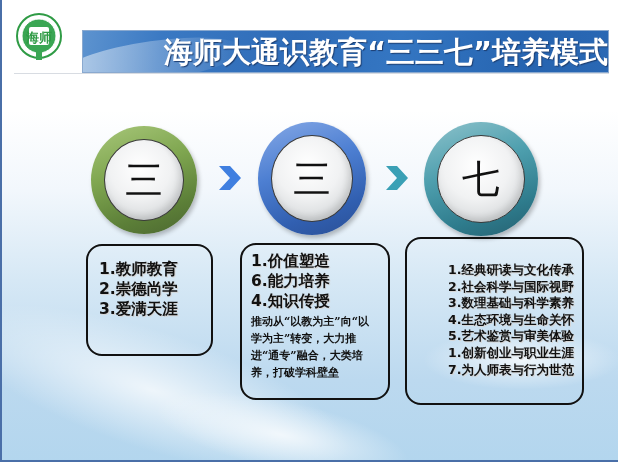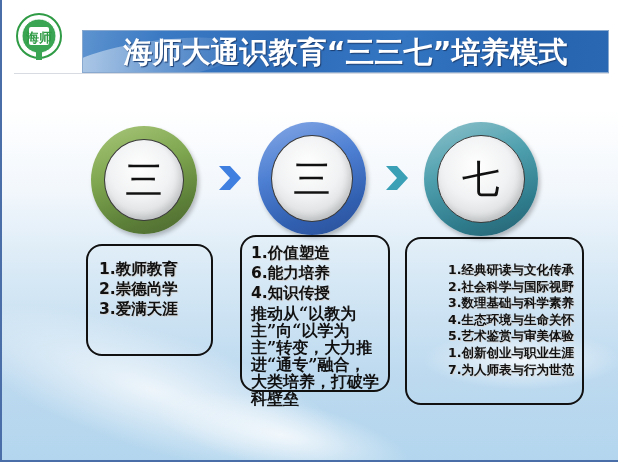--- a/index.html
+++ b/index.html
@@ -24,21 +24,21 @@
     position:absolute; left:80px; top:30px; width:527px; height:43px;
     background: linear-gradient(100deg, #5d93cf 0%, #3a79c3 15%, #2f6cb8 40%, #3476c2 60%, #2664b0 85%, #2a68b4 100%);
     border:1px solid #8aa9cf; box-sizing:border-box; overflow:hidden;
   }
   .header-bar::before {
     content:""; position:absolute; left:-20px; top:10px; width:180px; height:40px;
     background: linear-gradient(100deg, rgba(255,255,255,0.55), rgba(255,255,255,0));
     transform: rotate(-8deg); border-radius:50%;
   }
   .header-title {
-    position:absolute; left:0; right:0; top:2px; text-align:center;
+    position:absolute; left:0; right:0; top:2px; text-align:right;
     color:#ffffff; font-weight:bold; font-size:29px; letter-spacing:0px;
     line-height:38px; text-shadow:1px 1px 1px #1d3f72;
   }
   .header-rule {
     position:absolute; left:12px; top:73px; width:595px; height:1px; background:#d8dce2;
   }
   .ring {
     position:absolute; border-radius:50%;
     box-shadow: 2px 3px 4px rgba(0,0,0,0.25);
   }
@@ -59,29 +59,29 @@
     background: linear-gradient(160deg, #86a9e6 0%, #4d7fd2 40%, #315fb0 75%, #2a4f94 100%); }
   .ring-teal { left:422px; top:122px; width:114px; height:114px;
     background: linear-gradient(160deg, #8fc3cc 0%, #4e9fae 40%, #2e7b8c 75%, #255f6f 100%); }
   .chev {
     position:absolute; width:26px; height:26px;
   }
   .box {
     position:absolute; border:2.5px solid #111; border-radius:16px; box-sizing:border-box;
   }
   .box1 { left:84px; top:244px; width:127px; height:112px; }
-  .box2 { left:238px; top:235px; width:150px; height:157px; }
+  .box2 { left:238px; top:243px; width:150px; height:157px; }
   .box3 { left:403px; top:237px; width:179px; height:168px; }
   .big-item {
     font-weight:bold; font-size:15.5px; line-height:20px; color:#111; white-space:nowrap;
     text-shadow: 1px 1px 0 #d6d6d6;
   }
   .small-note {
     font-family:"DejaVu Serif", "Liberation Serif", serif;
-    font-weight:bold; font-size:16px; line-height:17px; color:#111;
+    font-weight:bold; font-size:11px; line-height:17px; color:#111;
   }
   .seven-item {
     font-weight:bold; font-size:12.5px; line-height:16.6px; color:#111; white-space:nowrap;
     text-shadow: 1px 1px 0 #d6d6d6;
     margin-left: 30px;
   }
 </style>
 </head>
 <body>
 

